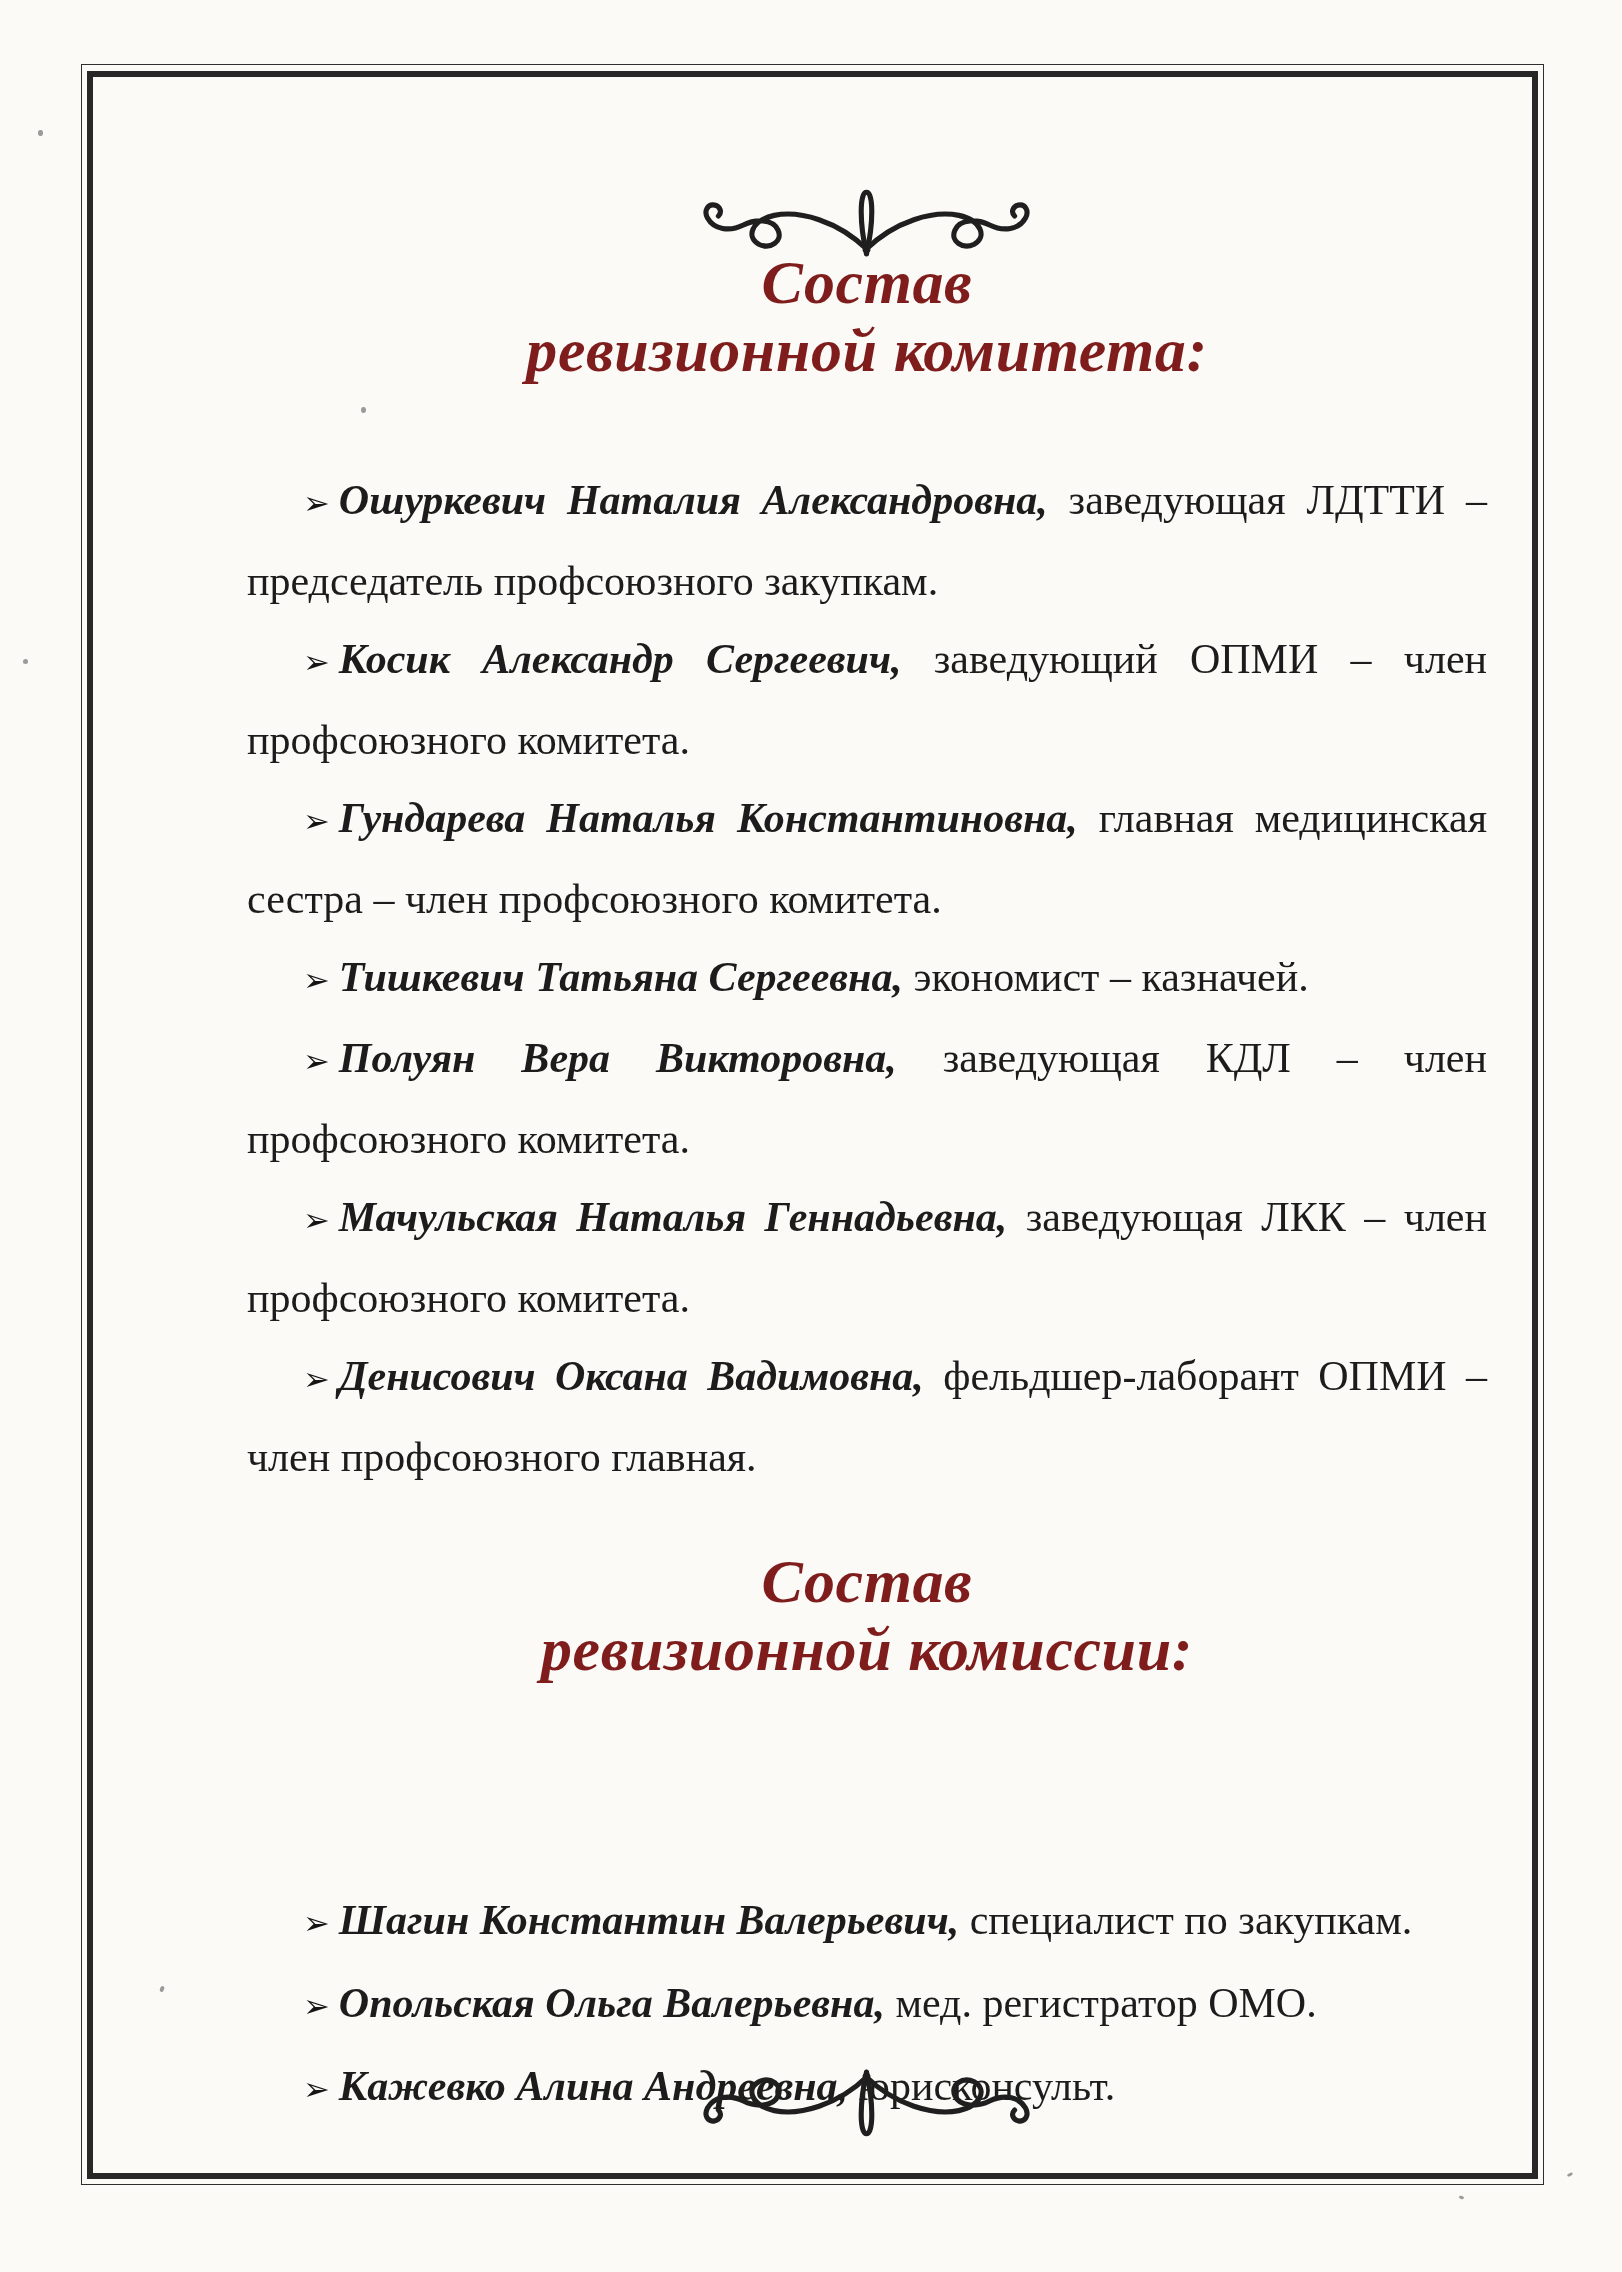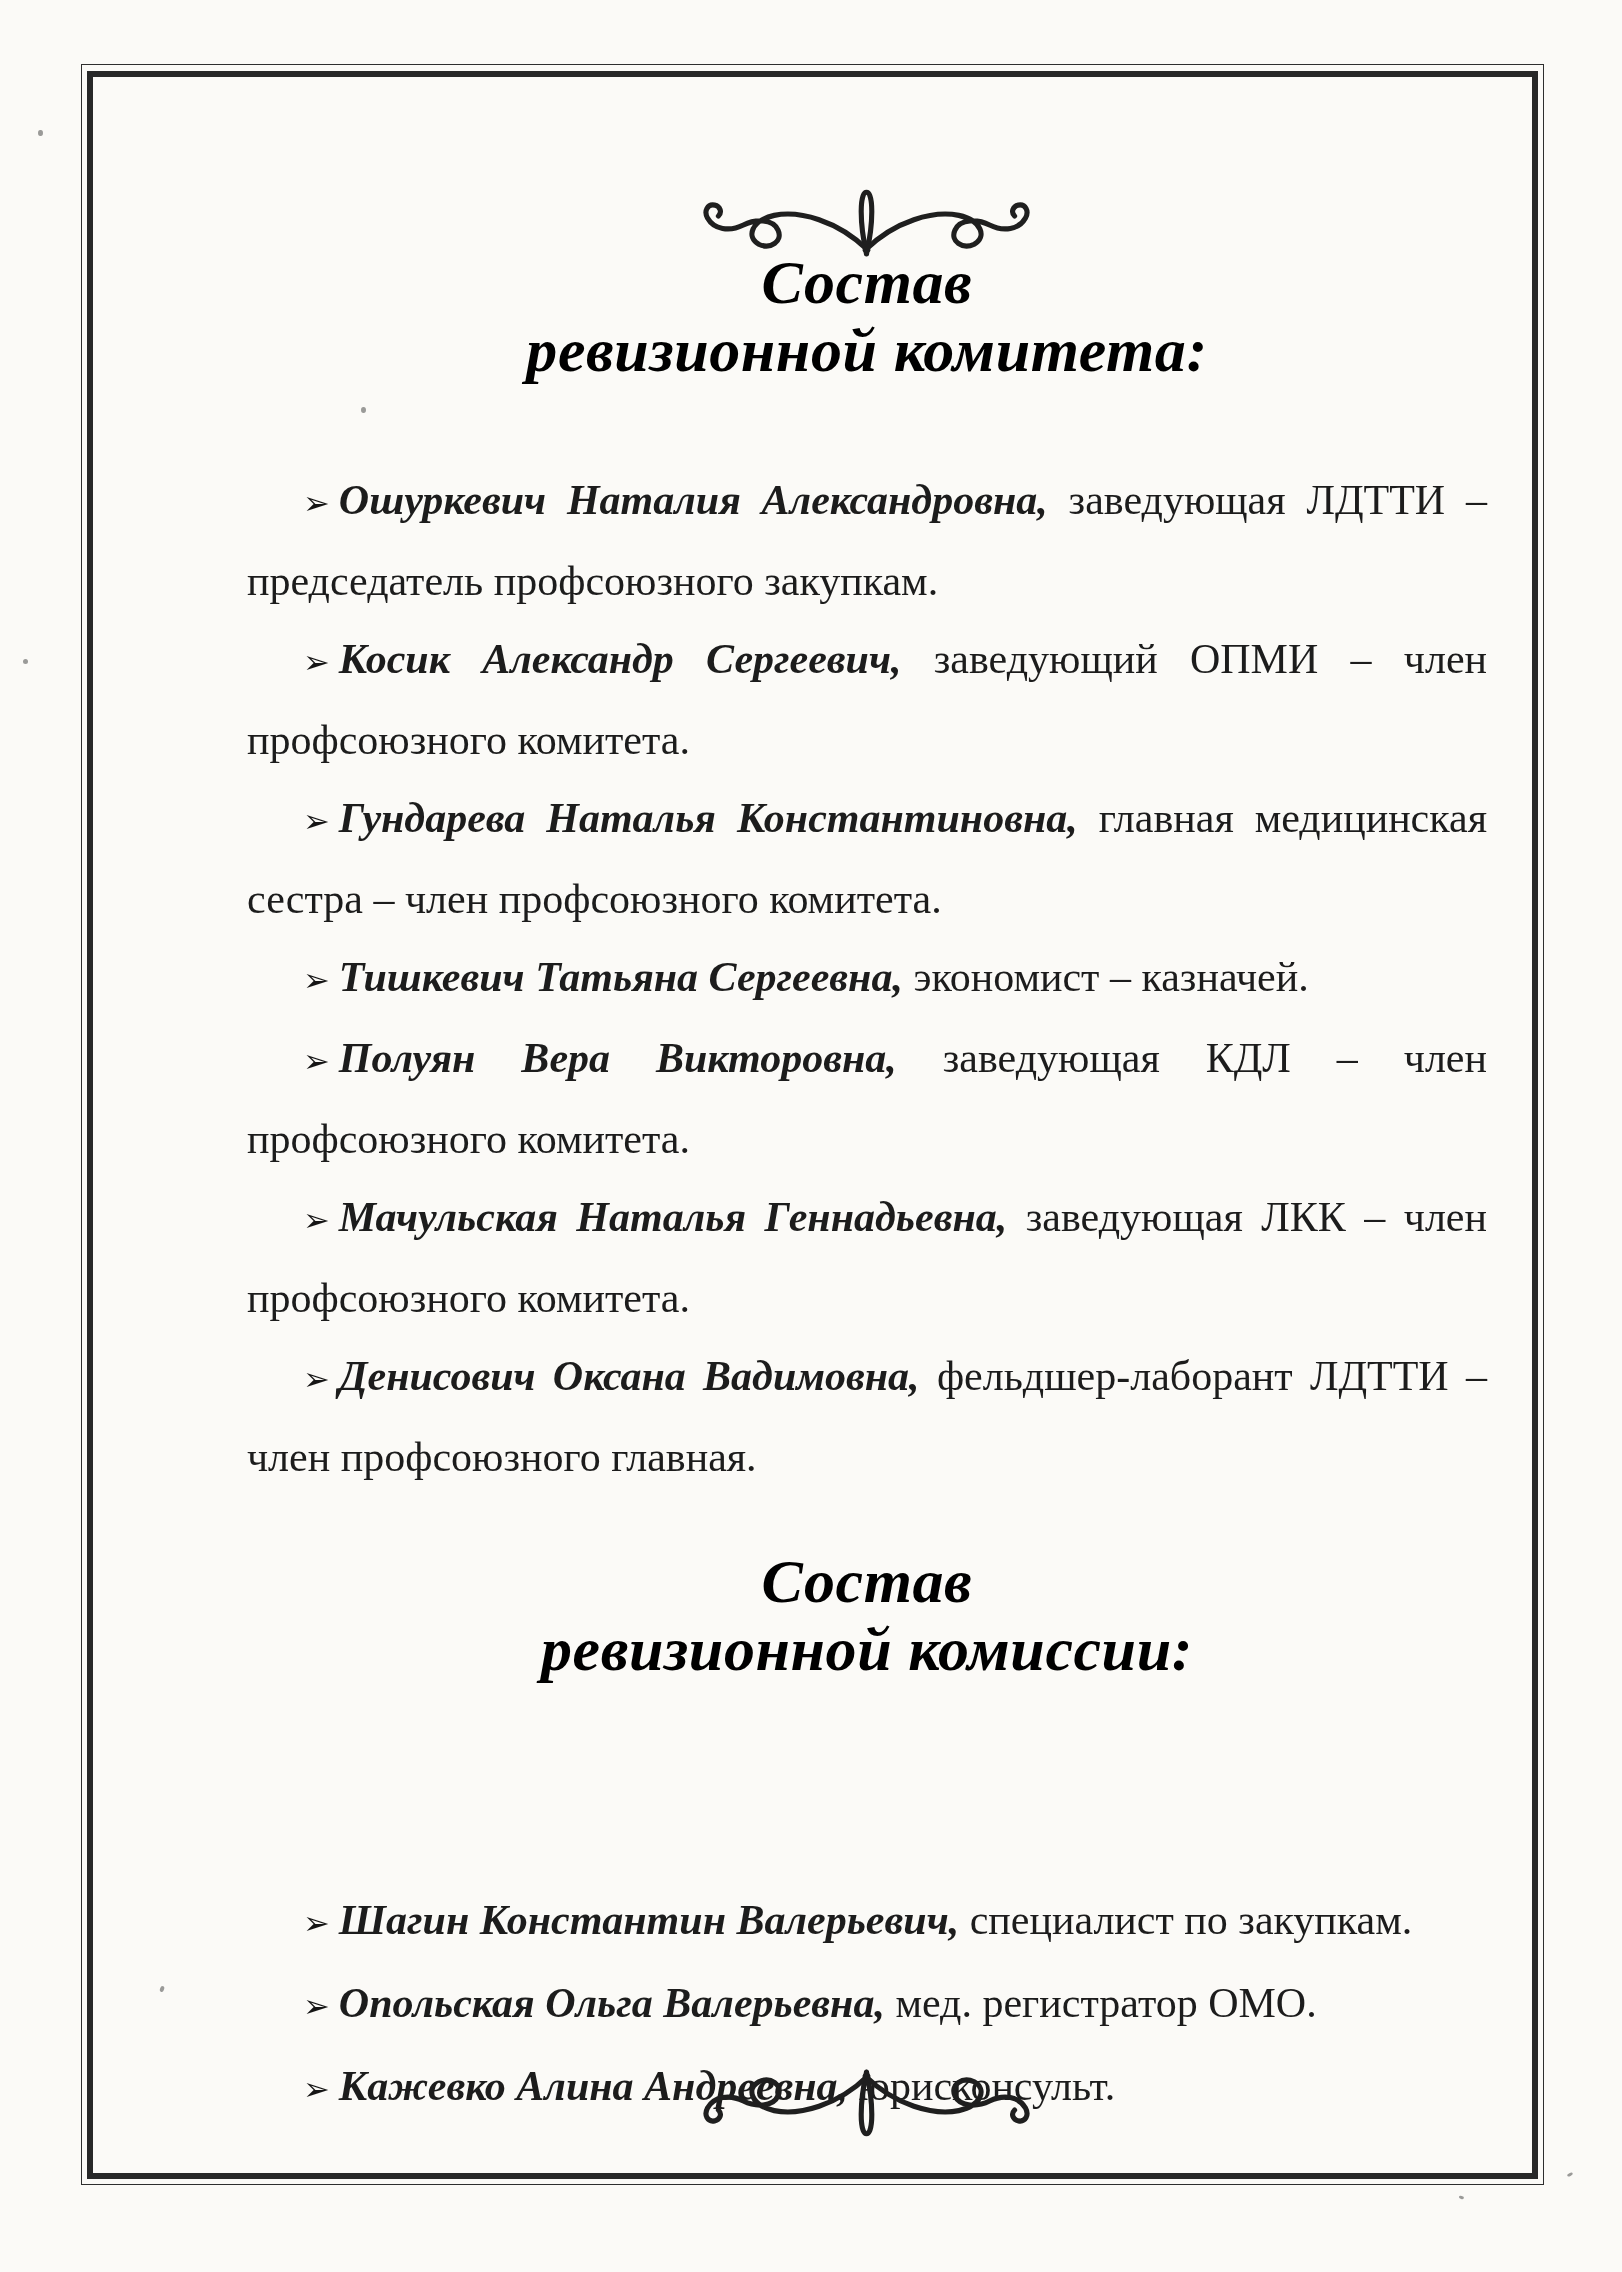--- a/index.html
+++ b/index.html
@@ -13,21 +13,21 @@
     border:1.9px solid #2e2e2e;}
   .frame-inner{position:absolute; left:87px; top:71px; right:85px; bottom:94px;
     border:6.4px solid #282828;}
   .flourish{position:absolute; left:687px; width:359px; height:77px;}
   .flourish.top{top:182px;}
   .flourish.bottom{top:2067px; transform:scaleY(-1);}
   .flourish path{stroke:#1f1f1f; stroke-width:8; fill:none; stroke-linecap:round;}
   .title{
     position:absolute; left:247px; width:1240px; text-align:center;
     font-size:62px; line-height:68px; font-style:italic; font-weight:bold;
-    color:#000000; letter-spacing:0.6px;
+    color:#7f1d1d; letter-spacing:0.6px;
   }
   .title.t1{top:248px;}
   .title.t2{top:1547px;}
   .list{position:absolute; left:247px; width:1240px; font-size:42px; color:#1c1c1c;}
   .list1{top:461px; line-height:78px;}
   .list2{top:1880px; line-height:80px;}
   .line{text-align:left;}
   .line.ind{padding-left:56px;}
   .line.just{text-align:justify; text-align-last:justify; text-justify:inter-word;}
   .b{font-weight:bold;font-style:italic;}
@@ -61,21 +61,21 @@
     <div class="line"><span>председатель профсоюзного закупкам.</span></div>
     <div class="line ind just"><span class="bullet">➢</span><span class="b">Косик Александр Сергеевич,</span><span> заведующий ОПМИ – член</span></div>
     <div class="line"><span>профсоюзного комитета.</span></div>
     <div class="line ind just"><span class="bullet">➢</span><span class="b">Гундарева Наталья Константиновна,</span><span> главная медицинская</span></div>
     <div class="line"><span>сестра – член профсоюзного комитета.</span></div>
     <div class="line ind"><span class="bullet">➢</span><span class="b">Тишкевич Татьяна Сергеевна,</span><span> экономист – казначей.</span></div>
     <div class="line ind just"><span class="bullet">➢</span><span class="b">Полуян Вера Викторовна,</span><span> заведующая КДЛ – член</span></div>
     <div class="line"><span>профсоюзного комитета.</span></div>
     <div class="line ind just"><span class="bullet">➢</span><span class="b">Мачульская Наталья Геннадьевна,</span><span> заведующая ЛКК – член</span></div>
     <div class="line"><span>профсоюзного комитета.</span></div>
-    <div class="line ind just"><span class="bullet">➢</span><span class="b">Денисович Оксана Вадимовна,</span><span> фельдшер-лаборант ЛДТТИ –</span></div>
+    <div class="line ind just"><span class="bullet">➢</span><span class="b">Денисович Оксана Вадимовна,</span><span> фельдшер-лаборант ОПМИ –</span></div>
     <div class="line"><span>член профсоюзного главная.</span></div>
   </div>
 
   <div class="title t2">
     <div>Состав</div>
     <div>ревизионной комиссии:</div>
   </div>
 
   <div class="list list2">
     <div class="line ind"><span class="bullet">➢</span><span class="b">Шагин Константин Валерьевич,</span><span> специалист по закупкам.</span></div>

